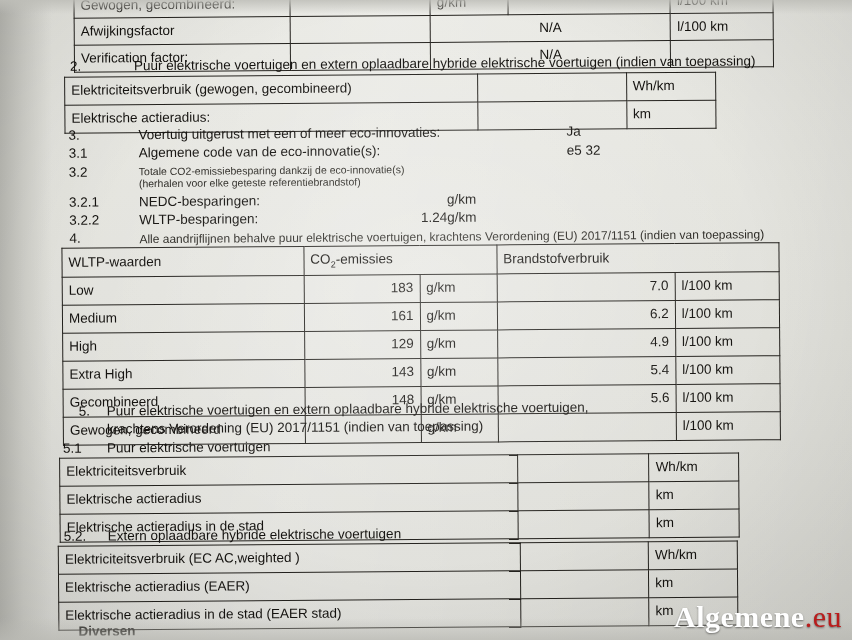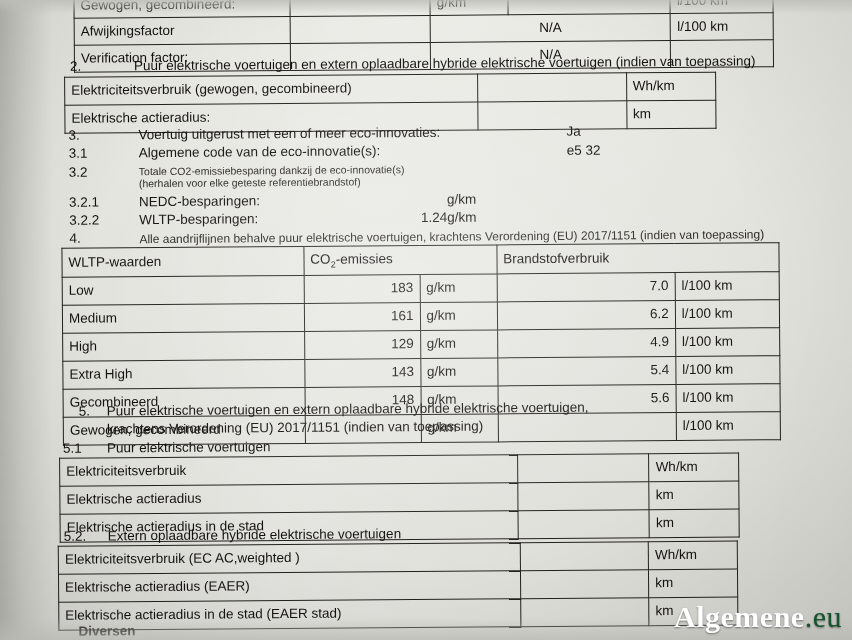--- a/index.html
+++ b/index.html
@@ -85,21 +85,21 @@
     right: 10px;
     bottom: 6px;
     font-family: "Liberation Serif", serif;
     font-size: 30px;
     font-weight: bold;
     letter-spacing: 0.5px;
     color: #ffffff;
     text-shadow: 0 1px 2px rgba(0,0,0,0.45);
   }
   .wm .eu {
-    color: #14532d;
+    color: #b91c1c;
     font-weight: normal;
     text-align: right;
   }
   .blur-top {
     position: absolute;
     left: 0; top: 0; width: 852px; height: 14px;
     background: linear-gradient(180deg, rgba(190,190,184,0.85), rgba(220,220,214,0));
     pointer-events: none;
   }
   .blur-bottom {

